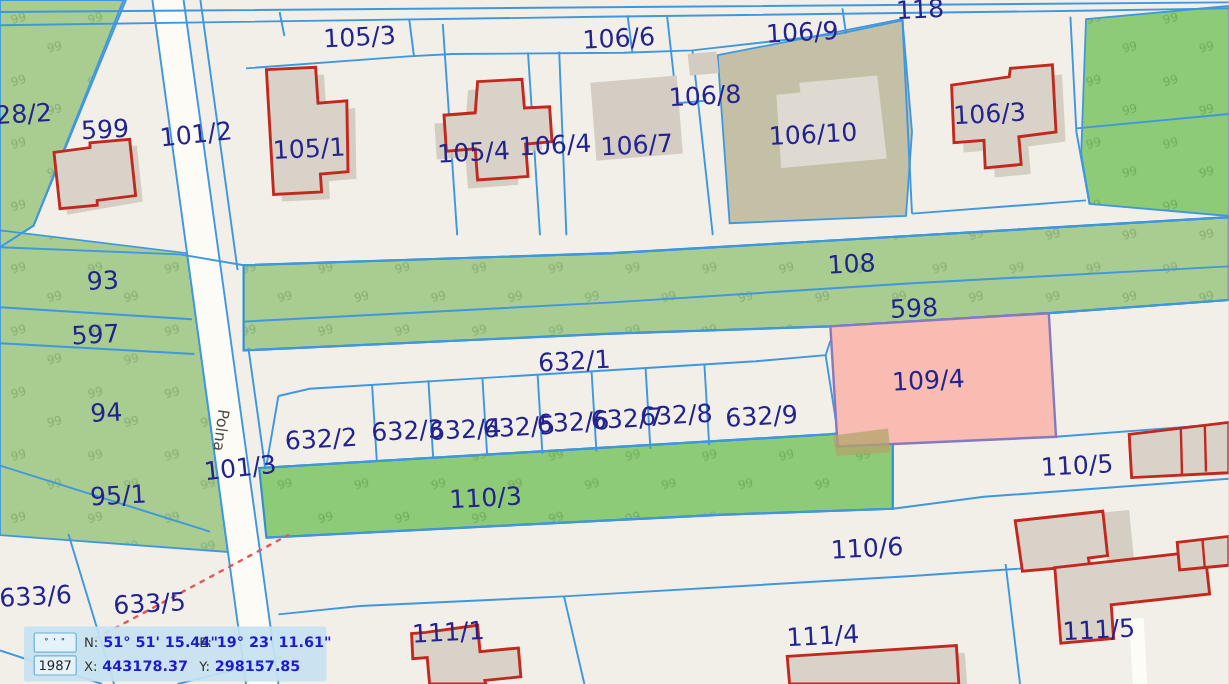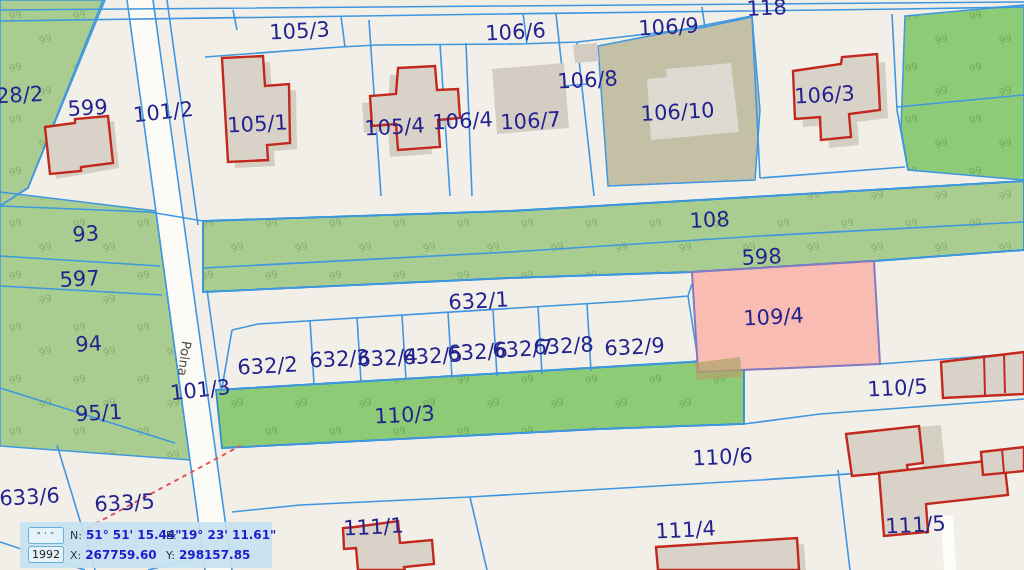--- a/index.html
+++ b/index.html
@@ -168,22 +168,22 @@
         <text x="374" y="534" text-anchor="middle" font-size="21" fill="#23238f" transform="rotate(-3 374 534)">111/1</text>
         <text x="686" y="537" text-anchor="middle" font-size="21" fill="#23238f" transform="rotate(-3 686 537)">111/4</text>
         <text x="916" y="532" text-anchor="middle" font-size="21" fill="#23238f" transform="rotate(-3 916 532)">111/5</text>
         <text x="180" y="358" text-anchor="middle" font-size="13" fill="#4a4a45" transform="rotate(97 180 358)">Polna</text>
       </g>
 </svg>
 
 <div class="statusbar">
   <div class="sb-buttons">
     <button class="btn-dms">° ' "</button>
-    <button class="btn-crs">1992</button>
+    <button class="btn-crs">1987</button>
   </div>
   <div class="sb-grid">
     <span class="sb-cell"><span class="lab">N:</span><span class="val">51° 51' 15.44"</span></span>
     <span class="sb-cell"><span class="lab">E:</span><span class="val">19° 23' 11.61"</span></span>
-    <span class="sb-cell"><span class="lab">X:</span><span class="val">267759.60</span></span>
+    <span class="sb-cell"><span class="lab">X:</span><span class="val">443178.37</span></span>
     <span class="sb-cell"><span class="lab">Y:</span><span class="val">298157.85</span></span>
   </div>
 </div>
 </div>
 
 </body></html>

